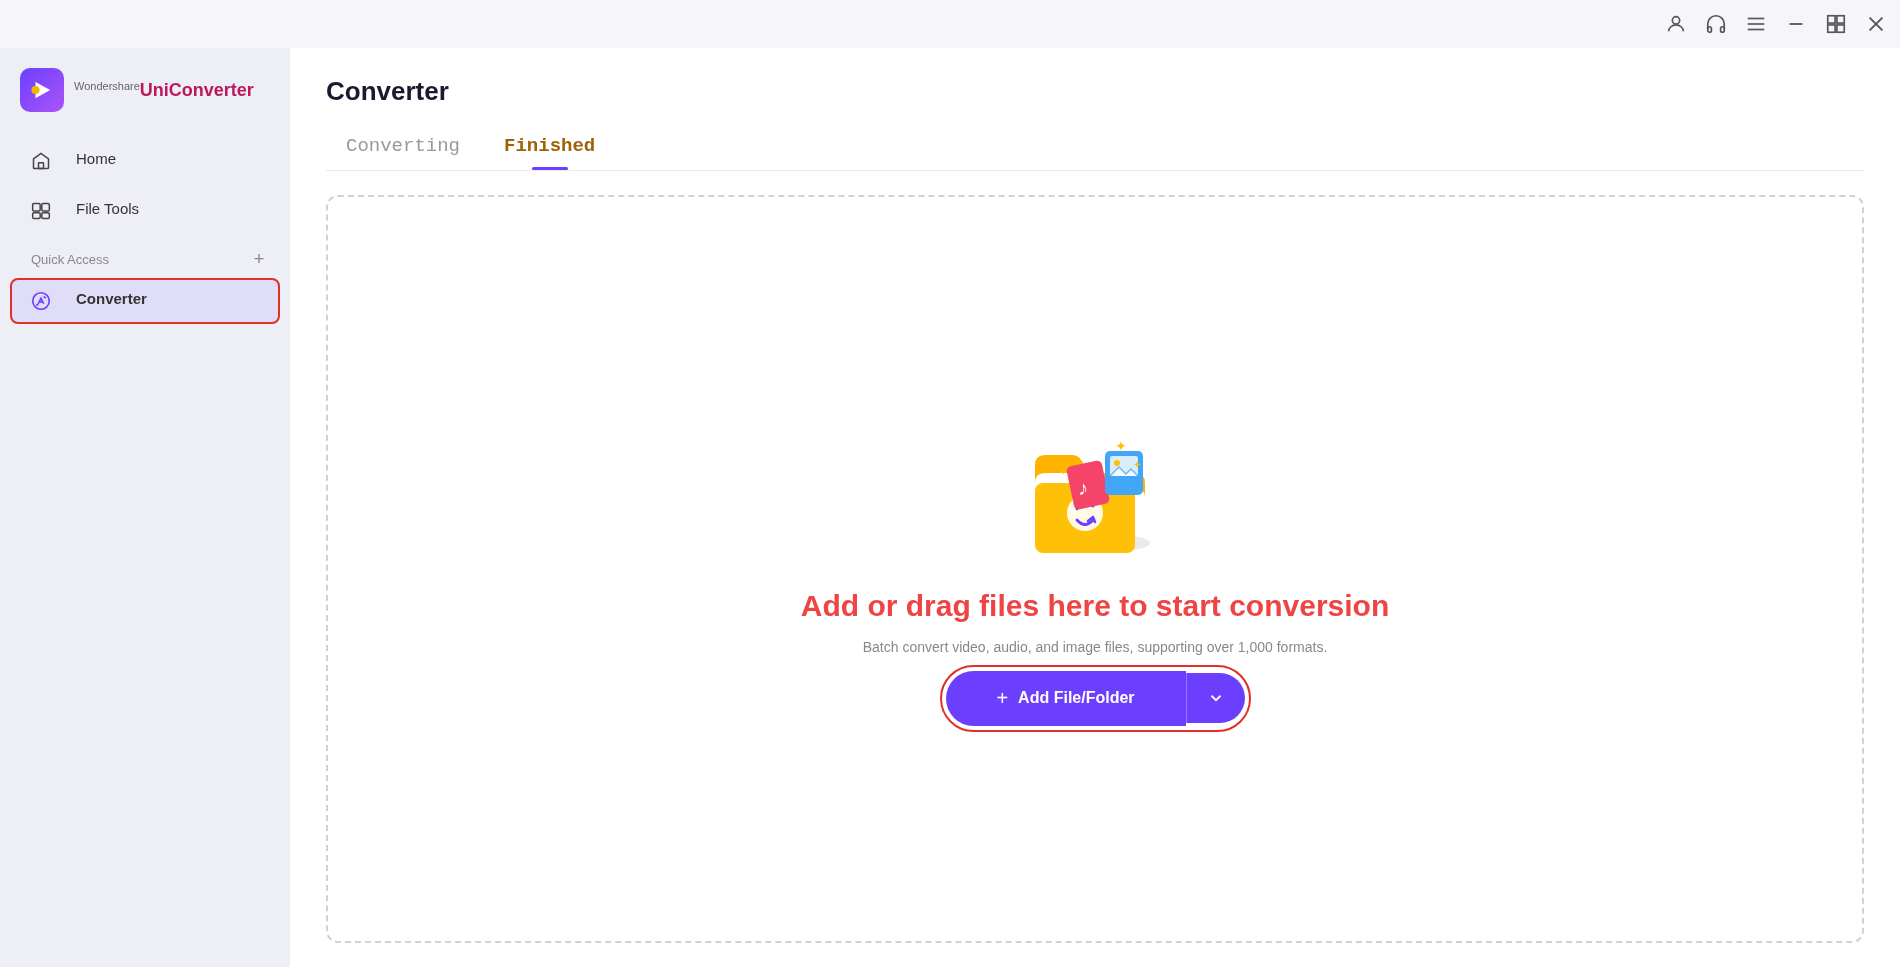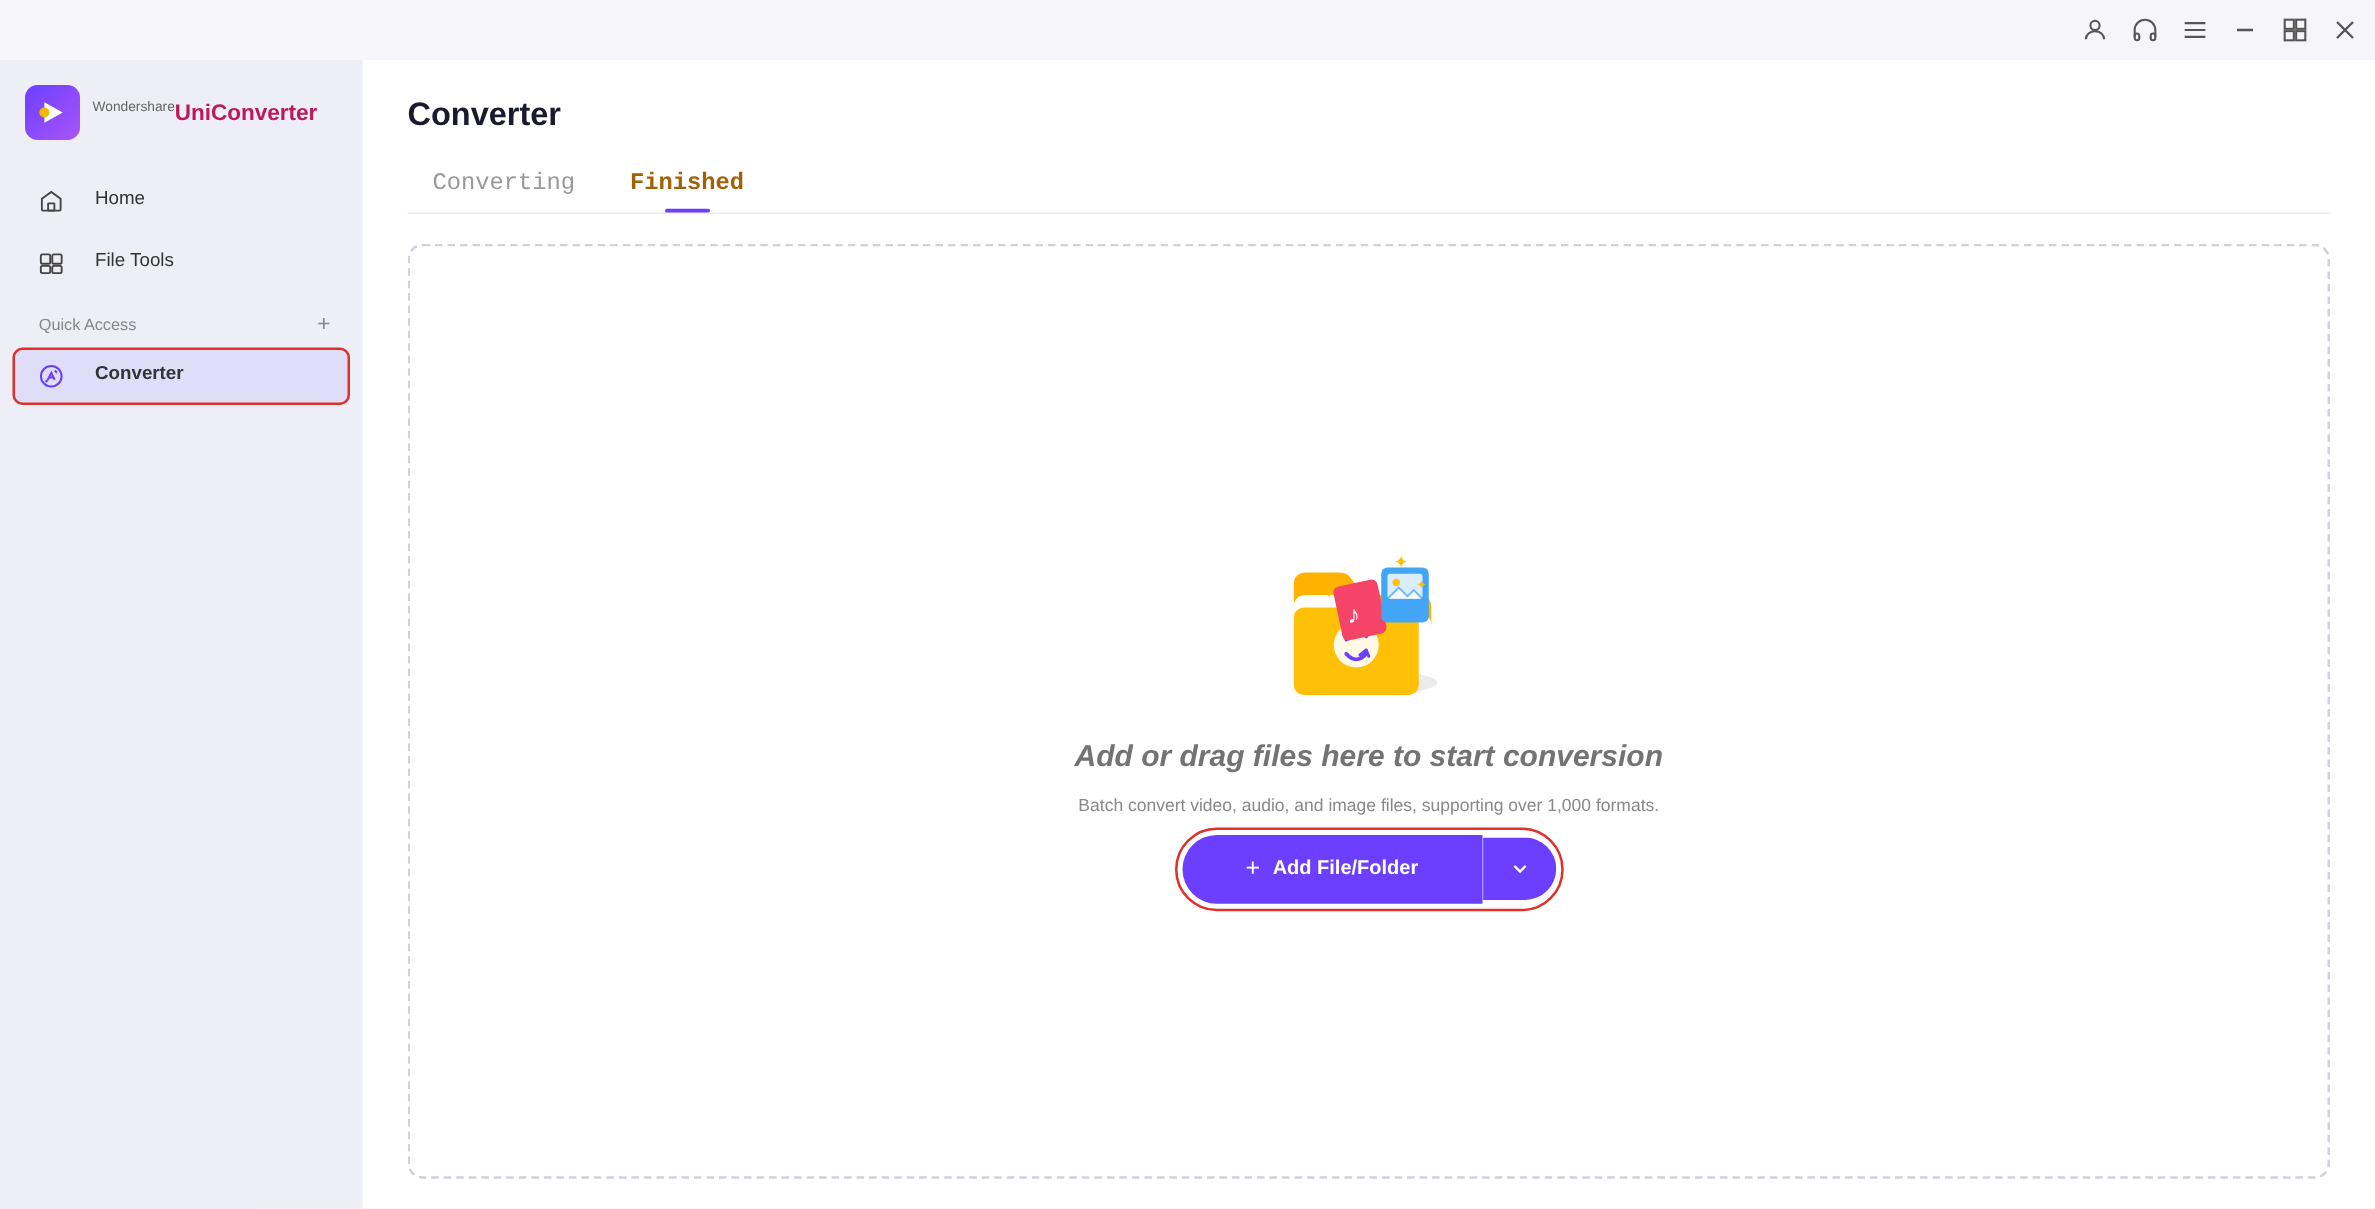--- a/index.html
+++ b/index.html
@@ -208,24 +208,23 @@
     }
 
     
     .convert-illustration {
       width: 160px;
       height: 160px;
       position: relative;
     }
 
     .drop-title {
-      font-size: 24px;
+      font-size: 30px;
       font-weight: 700;
-      color: #737373;
-      font-style: italic;
+      color: #ef4444;
     }
     .drop-subtitle {
       font-size: 14px;
       color: #888;
     }
 
     
     .add-file-btn-wrapper {
       display: flex;
       align-items: center;

